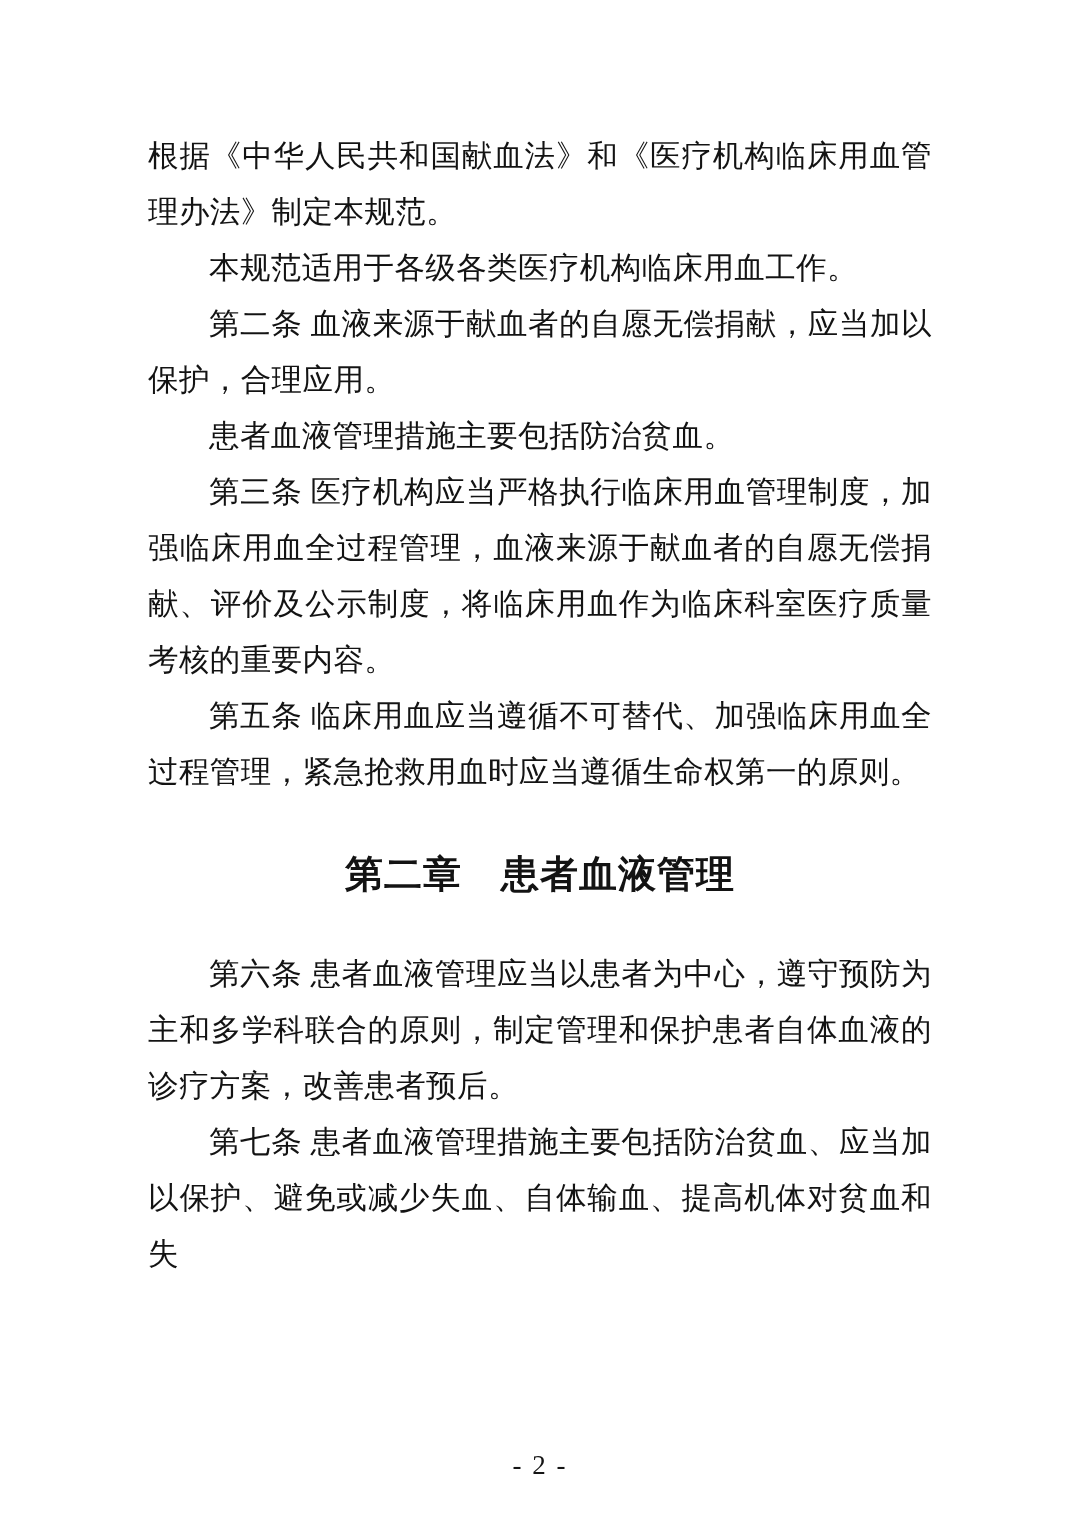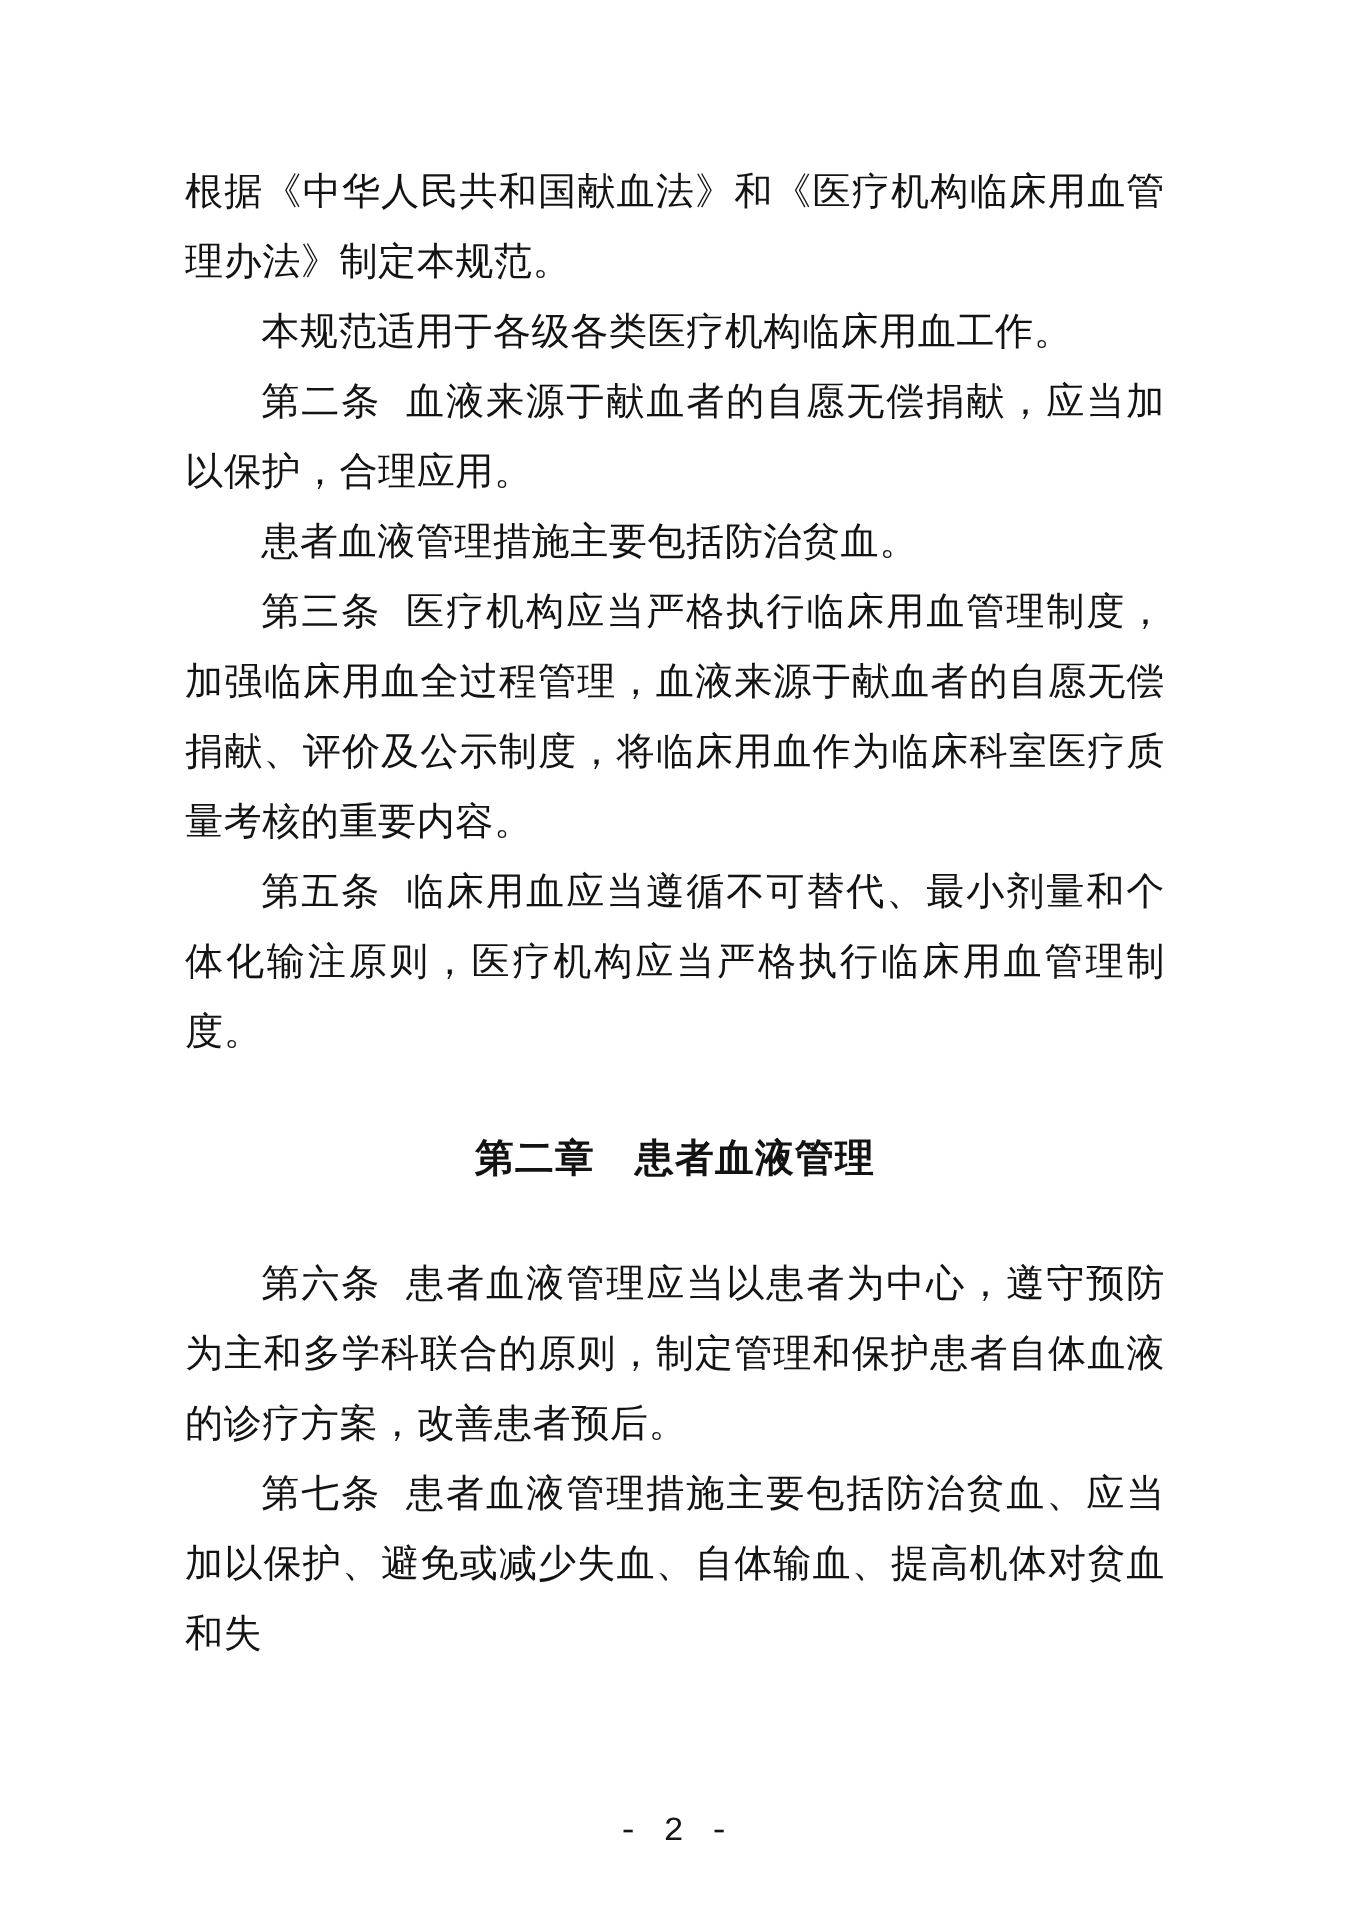--- a/index.html
+++ b/index.html
@@ -14,42 +14,41 @@
     color: #111111;
     position: relative;
     overflow: hidden;
   }
   .page {
     box-sizing: border-box;
     width: 1080px;
     height: 1527px;
     padding: 128px 148px 0 148px;
     position: relative;
-    font-family: Liberation Mono, monospace;
   }
   .doc-body {
     font-size: 30.5px;
     line-height: 56px;
     text-align: justify;
     text-justify: inter-ideograph;
     letter-spacing: 0.4px;
     color: #131313;
   }
   .para {
     margin: 0;
     text-indent: 0;
   }
   .para.indent {
     text-indent: 2em;
   }
   .chapter-heading {
     margin: 0;
     text-align: center;
     font-weight: bold;
-    font-size: 31px;
+    font-size: 38px;
     line-height: 56px;
     letter-spacing: 1px;
   }
   .gap-before-heading {
     height: 46px;
   }
   .gap-after-heading {
     height: 44px;
   }
   .page-number {
@@ -67,21 +66,21 @@
 <body>
 
 <div class="page">
   <div class="doc-body">
 
     <p class="para">根据《中华人民共和国献血法》和《医疗机构临床用血管理办法》制定本规范。</p>
     <p class="para indent">本规范适用于各级各类医疗机构临床用血工作。</p>
     <p class="para indent">第二条 血液来源于献血者的自愿无偿捐献，应当加以保护，合理应用。</p>
     <p class="para indent">患者血液管理措施主要包括防治贫血。</p>
     <p class="para indent">第三条 医疗机构应当严格执行临床用血管理制度，加强临床用血全过程管理，血液来源于献血者的自愿无偿捐献、评价及公示制度，将临床用血作为临床科室医疗质量考核的重要内容。</p>
-    <p class="para indent">第五条 临床用血应当遵循不可替代、最小剂量和个体化输注原则，医疗机构应当严格执行临床用血管理制度。</p>
+    <p class="para indent">第五条 临床用血应当遵循不可替代、加强临床用血全过程管理，紧急抢救用血时应当遵循生命权第一的原则。</p>
 
     <div class="gap-before-heading"></div>
 
     <h2 class="chapter-heading">第二章　患者血液管理</h2>
 
     <div class="gap-after-heading"></div>
 
     <p class="para indent">第六条 患者血液管理应当以患者为中心，遵守预防为主和多学科联合的原则，制定管理和保护患者自体血液的诊疗方案，改善患者预后。</p>
     <p class="para indent">第七条 患者血液管理措施主要包括防治贫血、应当加以保护、避免或减少失血、自体输血、提高机体对贫血和失</p>
 

